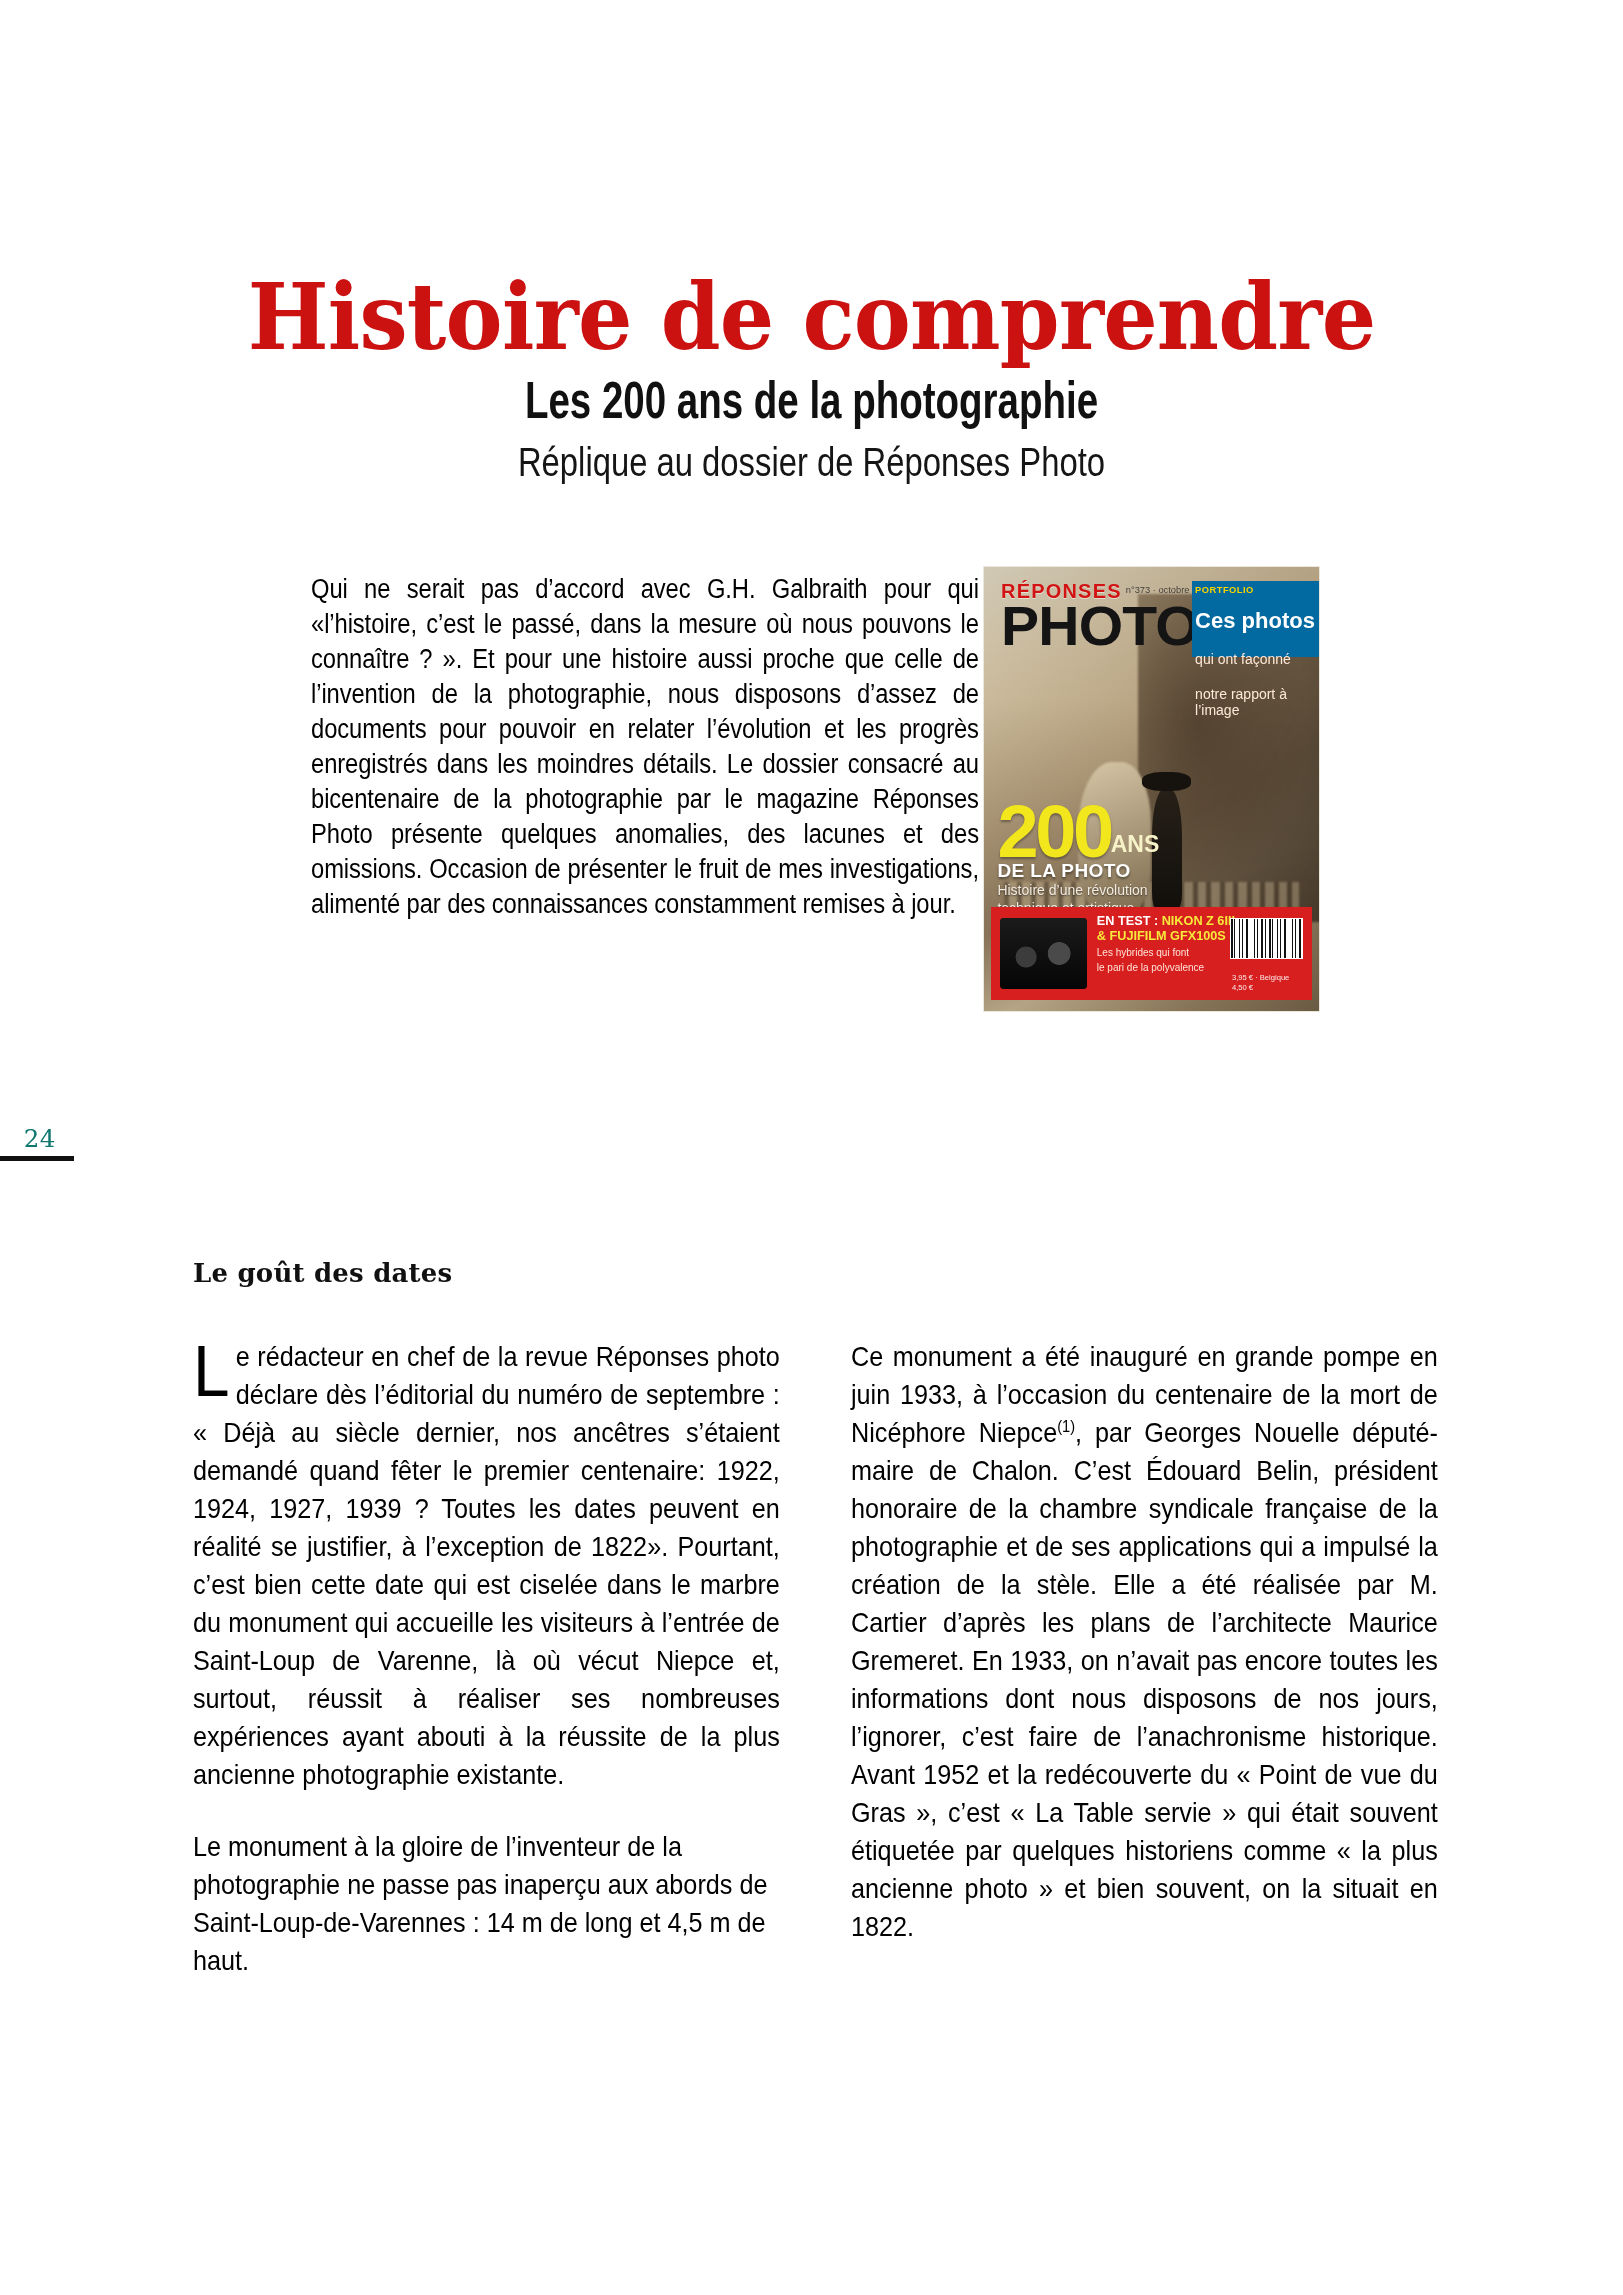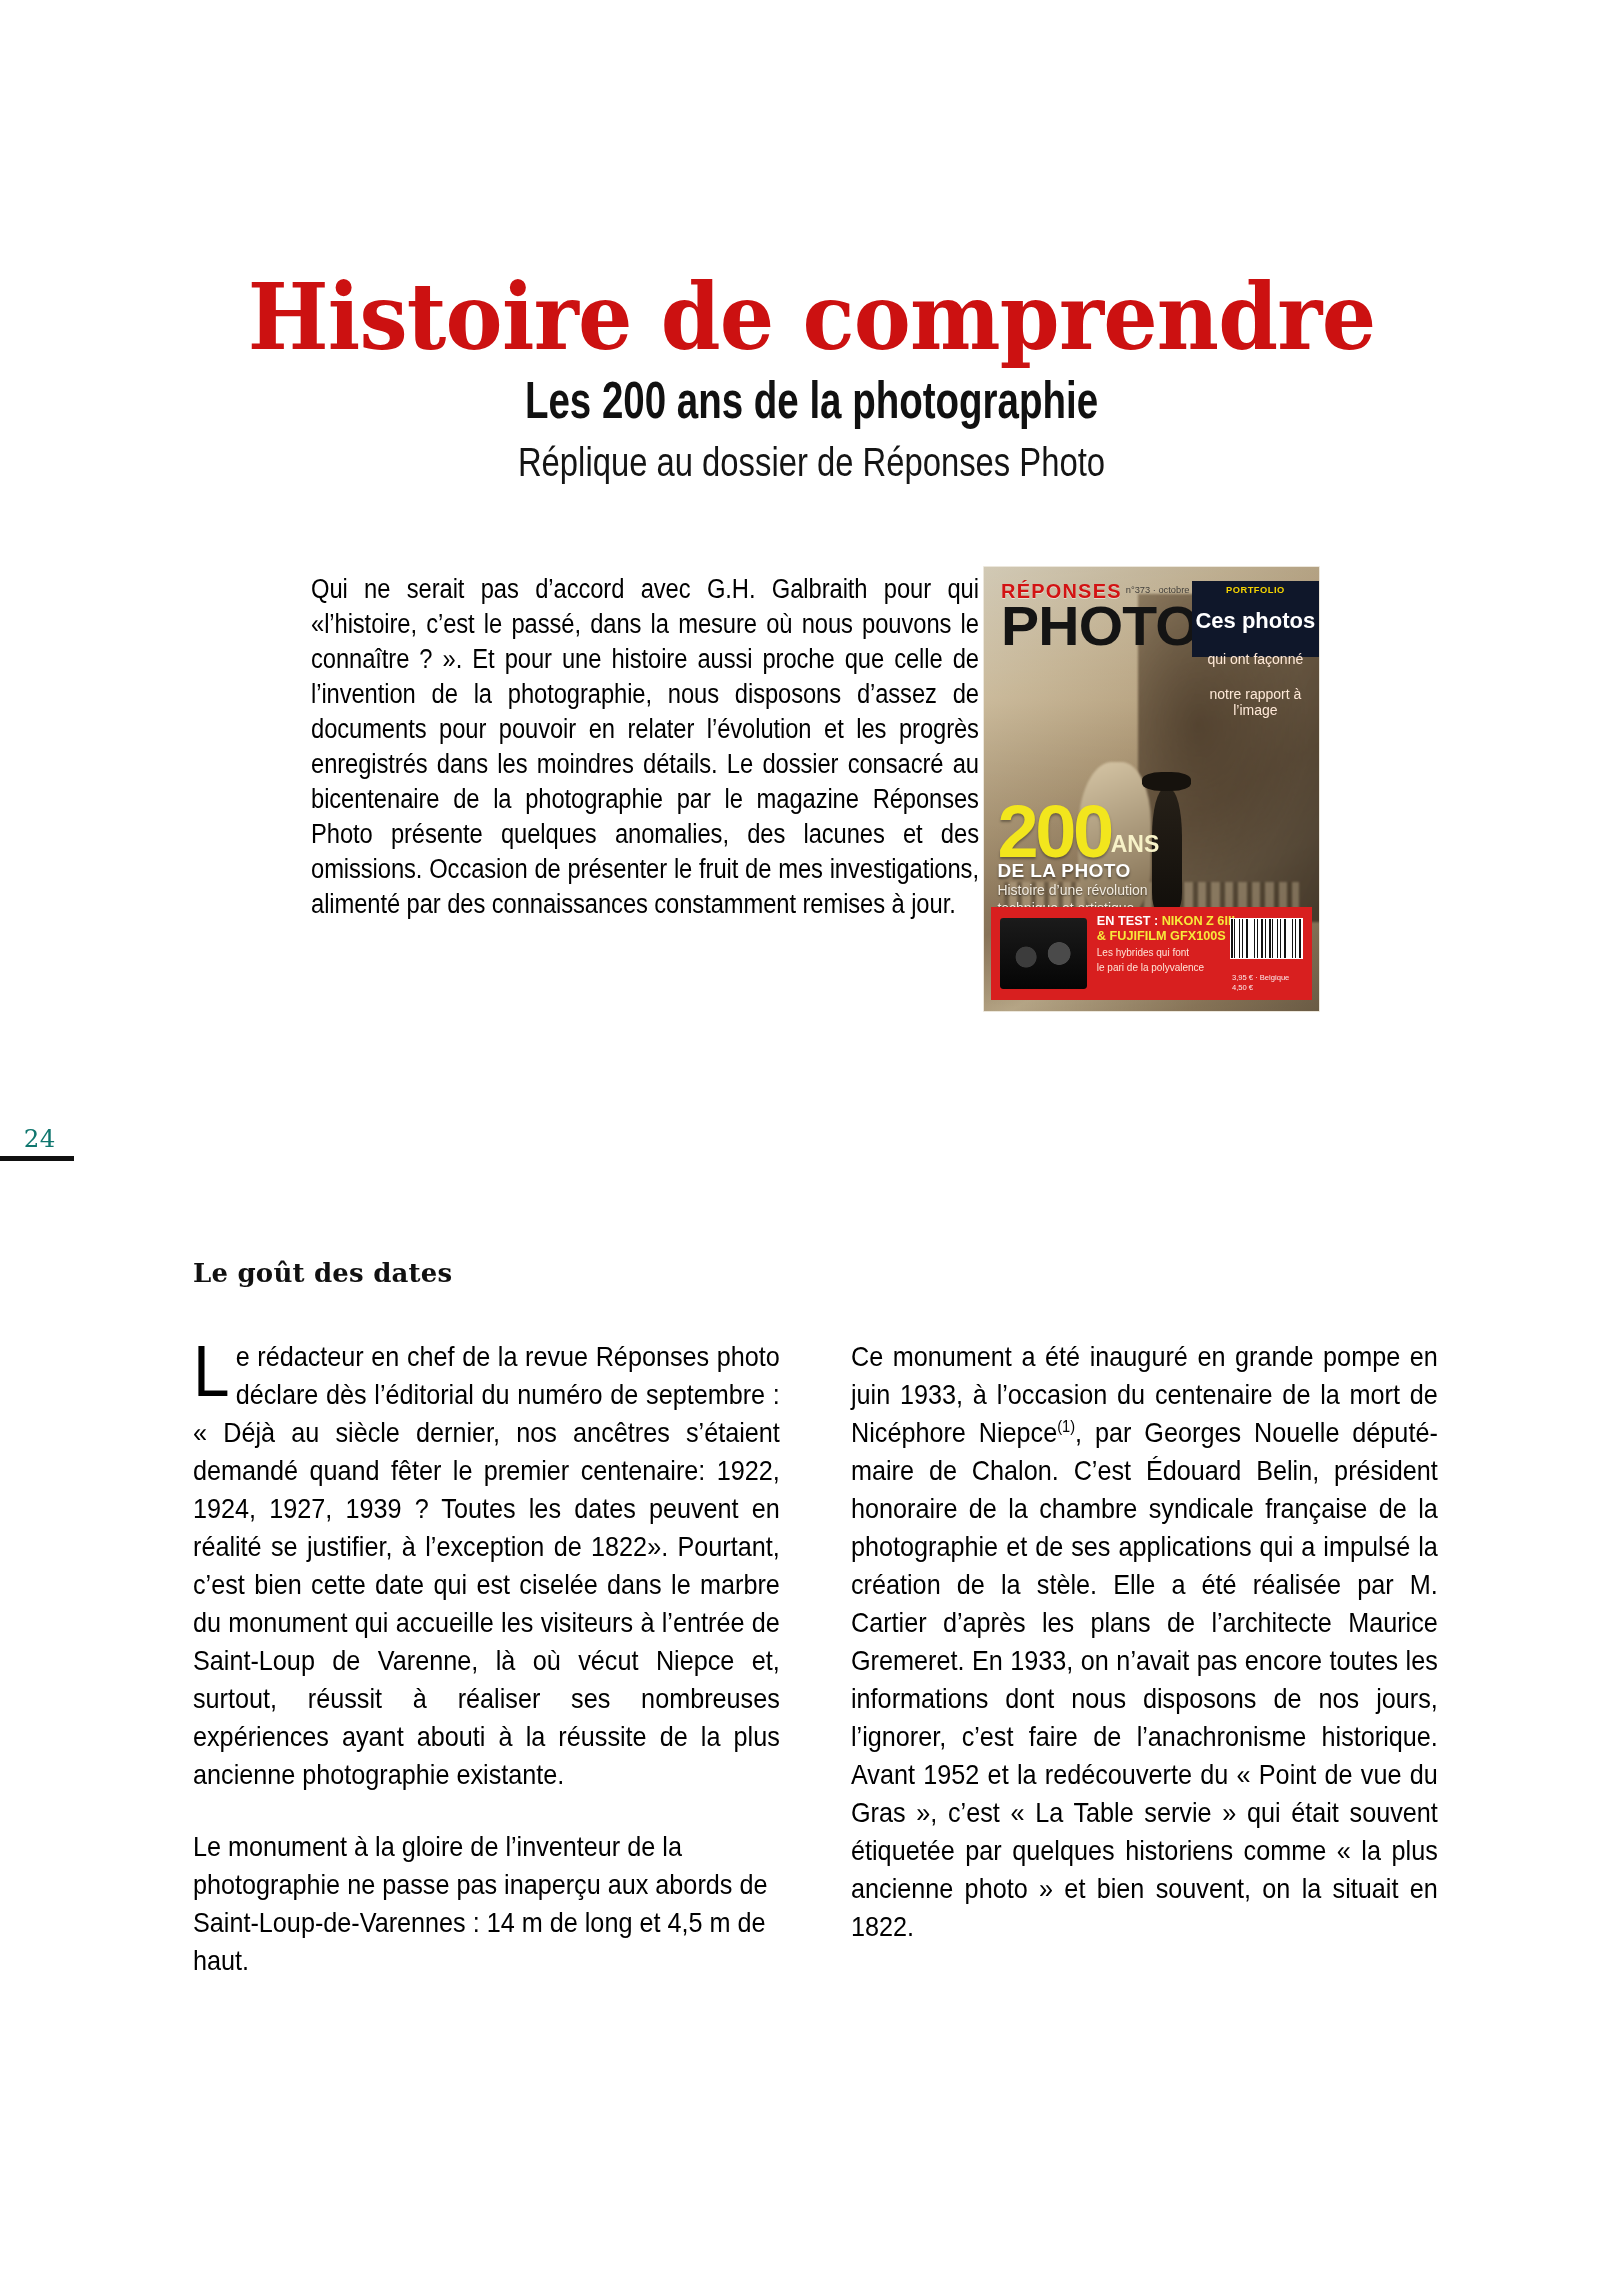--- a/index.html
+++ b/index.html
@@ -198,23 +198,23 @@
     color: #2b2b2b;
     white-space: nowrap;
     opacity: 0.85;
   }
   .cov-badge {
     position: absolute;
     right: 0;
     top: 3.2%;
     width: 38%;
     height: 17%;
-    background: #0f172a;
+    background: #0369a1;
     color: #fff;
-    text-align: center;
+    text-align: left;
     padding: 4.2px 3.4px 0 3.4px;
     box-sizing: border-box;
   }
   .cov-badge-kicker {
     font-family: "Liberation Sans", sans-serif;
     font-weight: 700;
     font-size: 9.3px;
     letter-spacing: 0.5px;
     color: #f5d400;
     line-height: 1.1;

